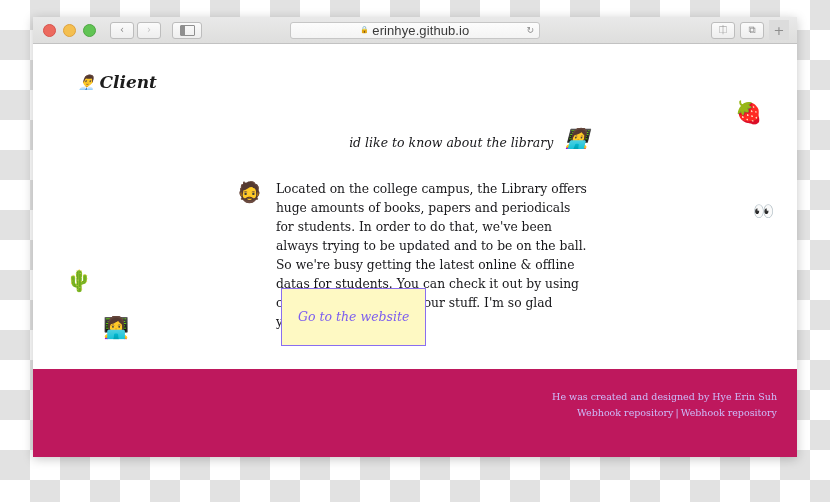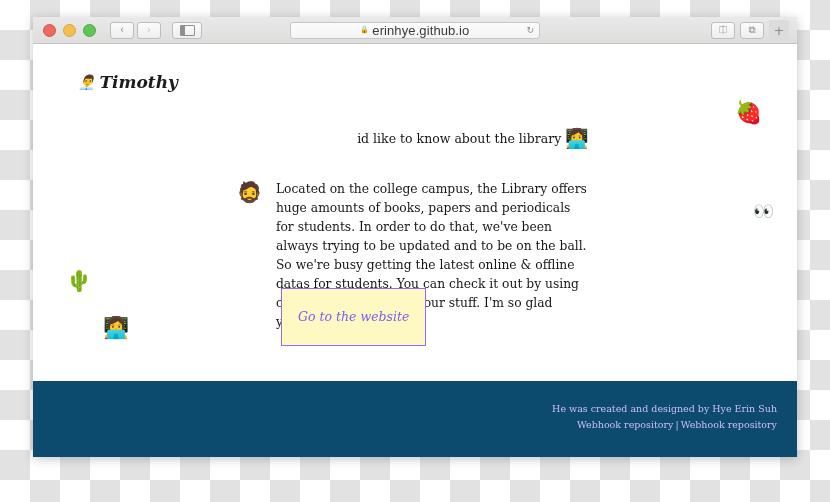--- a/index.html
+++ b/index.html
@@ -181,22 +181,23 @@
   .deco-eyes       { right: 22px; top: 157px; font-size: 17px; }
   .deco-cactus     { left: 33px;  top: 225px; font-size: 21px; }
   .deco-woman      { left: 70px;  top: 272px; font-size: 21px; }
 
   
   .msg-user {
     position: absolute;
     right: 208px;
     top: 83px;
     display: flex;
-    align-items: center;
-    gap: 4px;
+    align-items: flex-end;
+    gap: 12px;
+    font-style: italic;
   }
   .msg-user-text {
     font-family: "DejaVu Serif", serif;
     font-size: 12.5px;
     color: #17171a;
   }
   .msg-user-avatar { font-size: 19px; }
 
   .msg-bot {
     position: absolute;
@@ -260,22 +261,22 @@
     cursor: pointer;
     line-height: 1.1;
     margin-bottom: -3px;
   }
 
   .footer {
     position: absolute;
     left: 0;
     right: 0;
     bottom: 0;
-    height: 76px;
-    background: #0c4a6e;
+    height: 88px;
+    background: #be185d;
   }
   .footer-inner {
     position: absolute;
     right: 20px;
     top: 20px;
     text-align: right;
     font-family: "DejaVu Serif", serif;
     font-size: 9.5px;
     color: #cdbcfb;
     line-height: 1.7;
@@ -326,21 +327,21 @@
       <div class="plus-btn">
         <span>+</span>
       </div>
     </div>
   </div>
 
   <div class="page">
 
     <div class="brand">
       <span class="brand-emoji">👨‍💼</span>
-      <span>Timothy</span>
+      <span>Client</span>
     </div>
 
 
     <span class="deco deco-strawberry">🍓</span>
     <span class="deco deco-eyes">👀</span>
     <span class="deco deco-cactus">🌵</span>
     <span class="deco deco-woman">👩‍💻</span>
 
     <div class="msg-user">
       <span class="msg-user-text">id like to know about the library</span>

